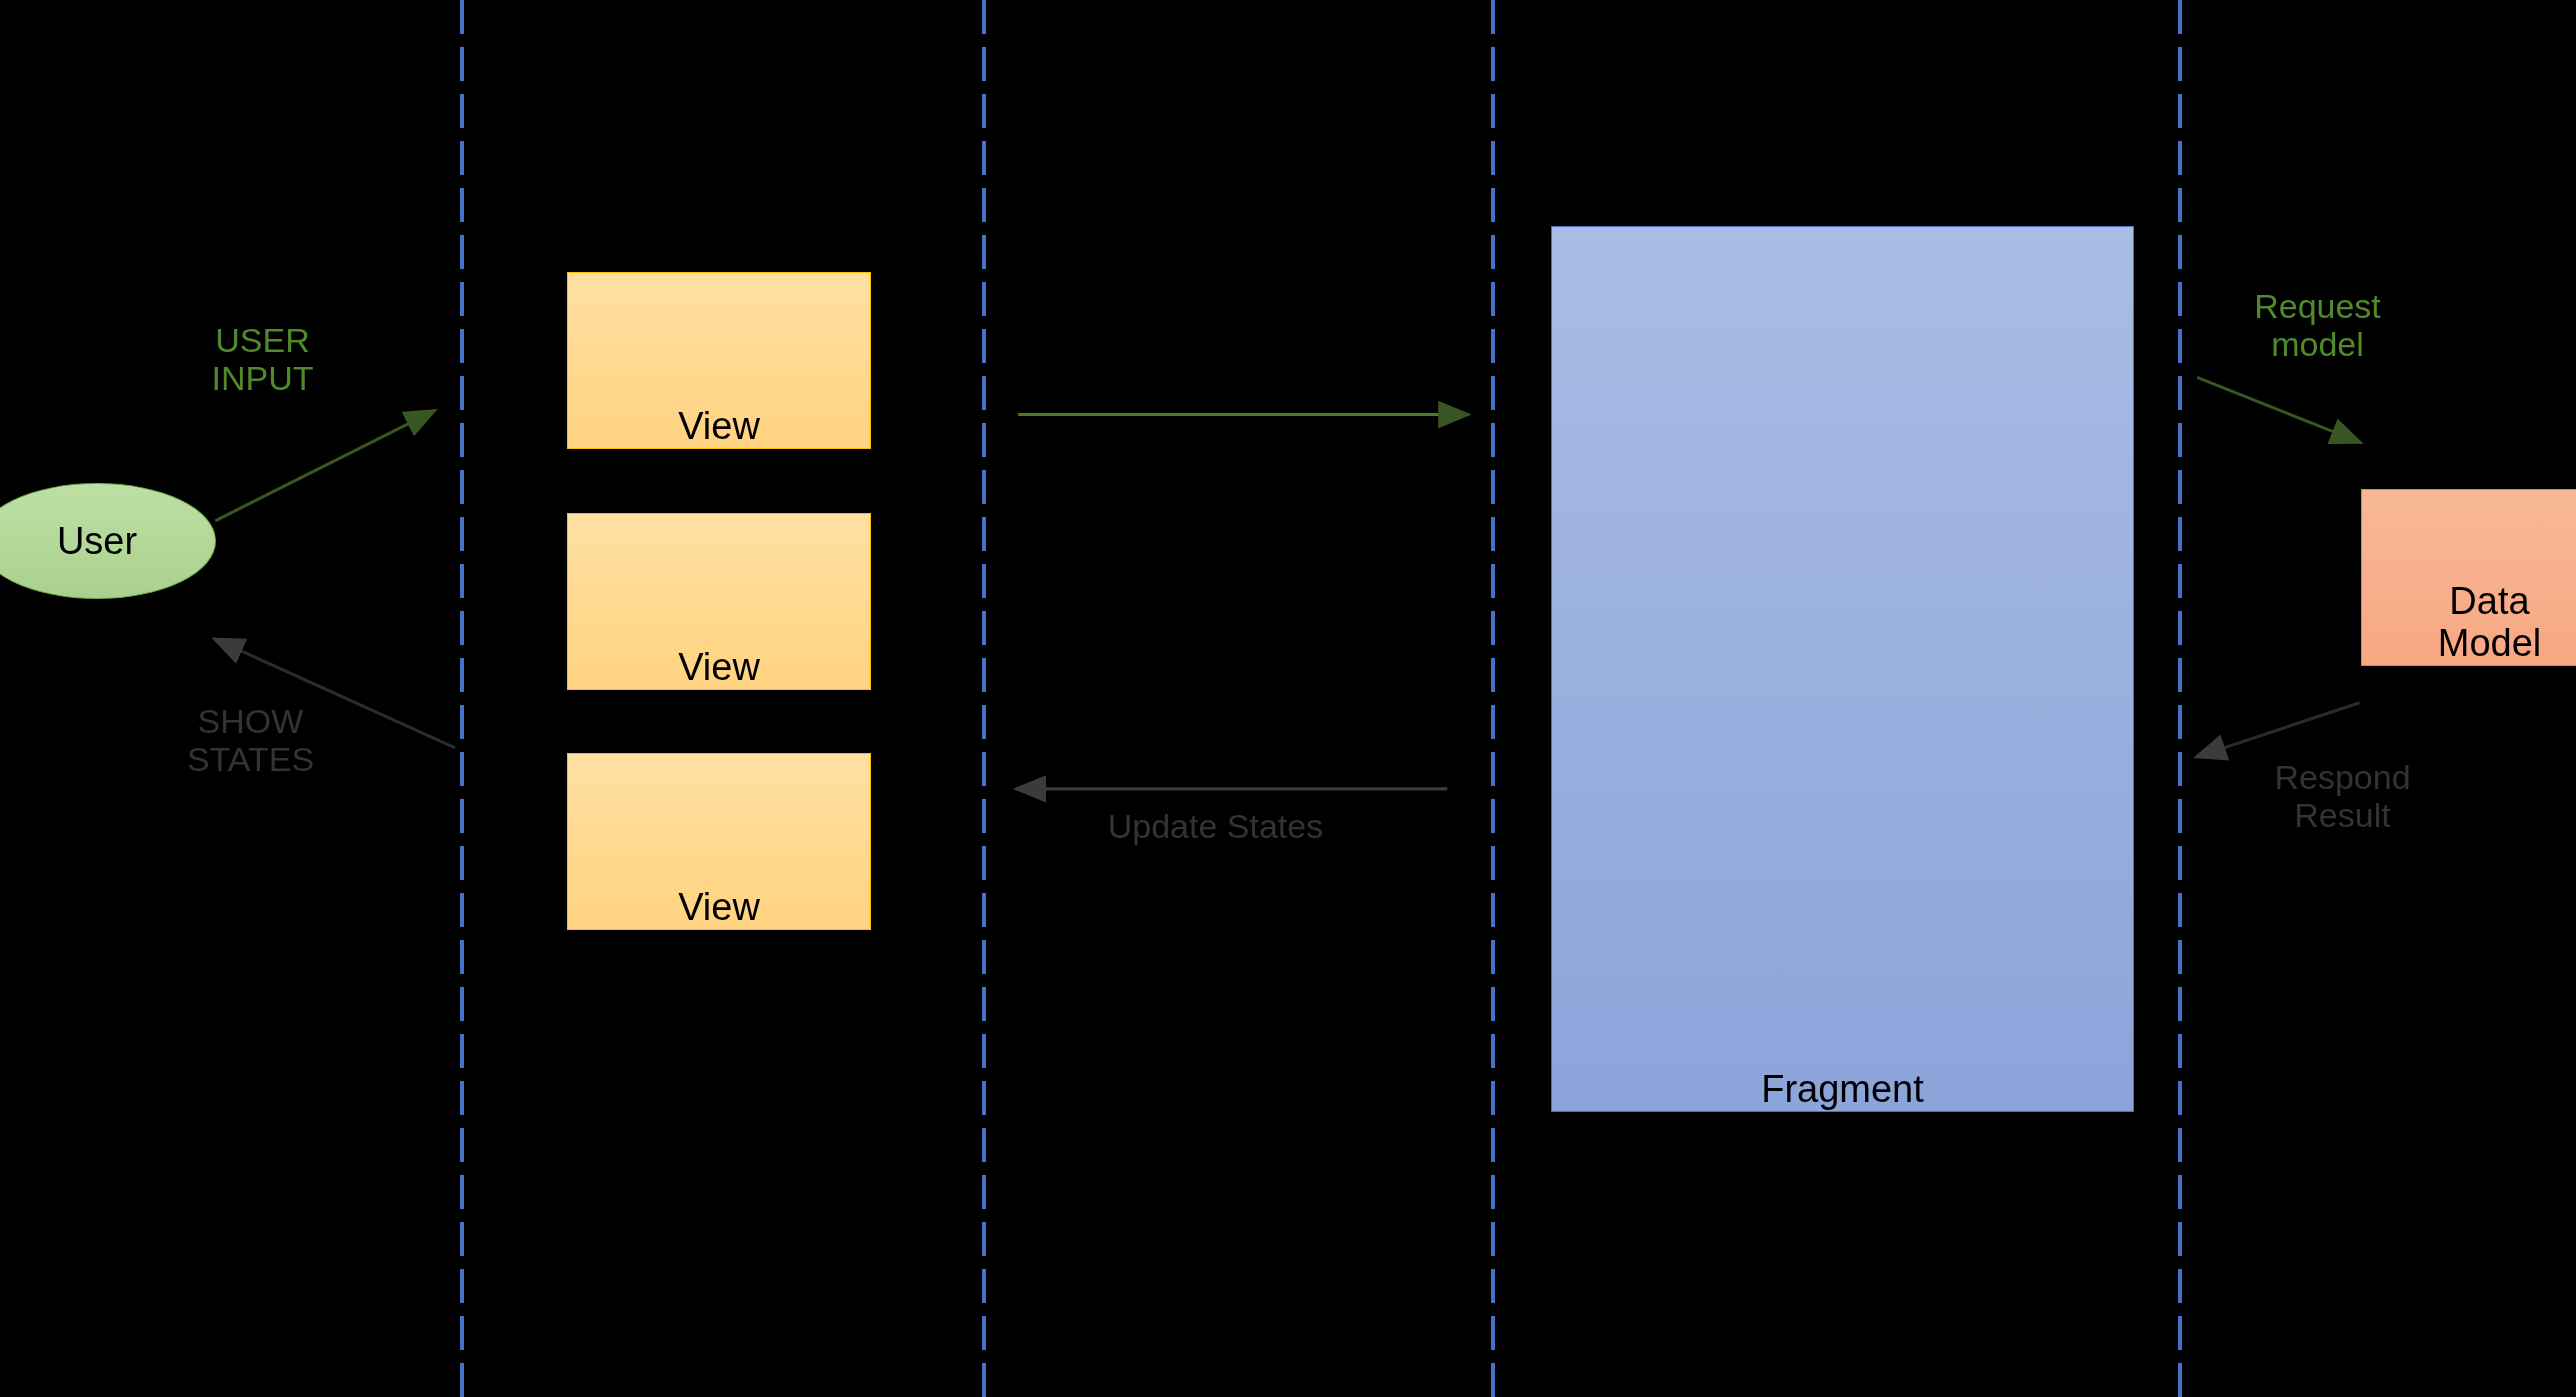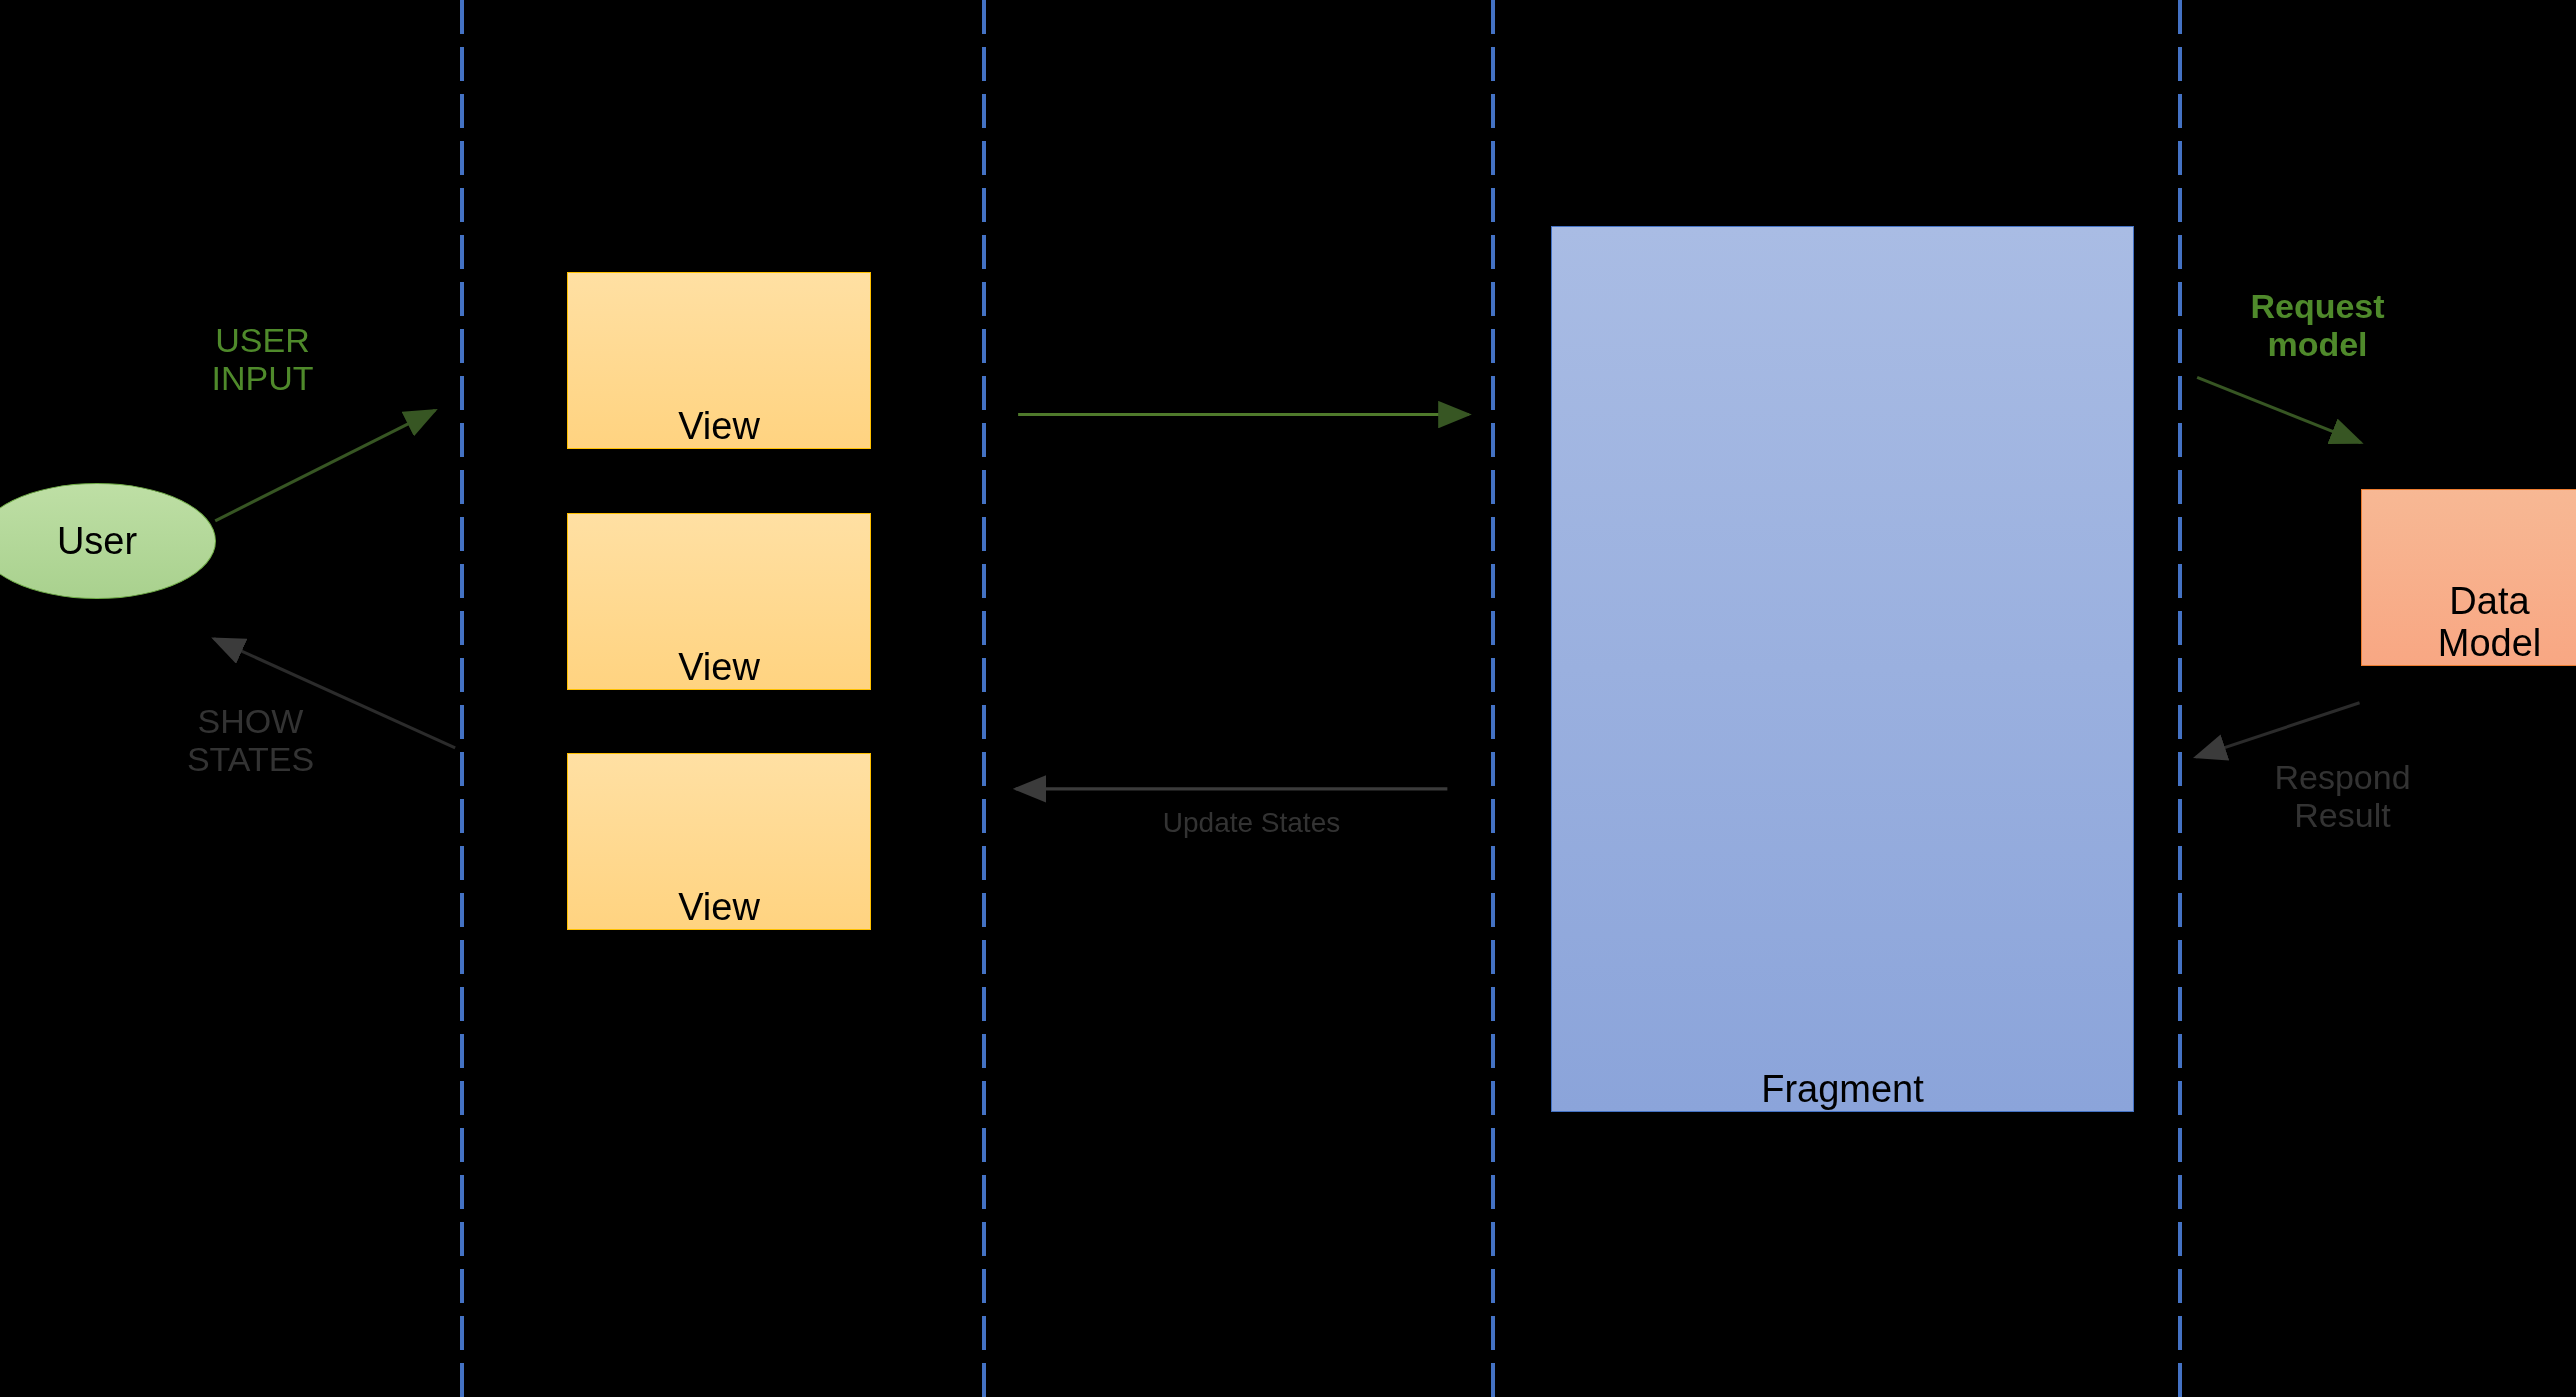--- a/index.html
+++ b/index.html
@@ -143,22 +143,22 @@
 Model</span>
   </div>
 
   <div class="edge-label label-green" style="left:183px; top:321px; width:159px; font-size:34px;">USER
 INPUT</div>
 
   <div class="edge-label label-gray" style="left:171px; top:702px; width:159px; font-size:34px;">SHOW
 STATES</div>
 
 
-  <div class="edge-label label-gray" style="left:1111px; top:807px; width:281px; font-size:28px;">Update States</div>
+  <div class="edge-label label-gray" style="left:1075px; top:807px; width:281px; font-size:34px;">Update States</div>
 
-  <div class="edge-label label-green" style="left:2229px; top:287px; width:177px; font-size:34px;font-weight:bold;">Request
+  <div class="edge-label label-green" style="left:2229px; top:287px; width:177px; font-size:34px;">Request
 model</div>
 
   <div class="edge-label label-gray" style="left:2254px; top:758px; width:177px; font-size:34px;">Respond
 Result</div>
 
 </div>
 
 
 </body></html>

